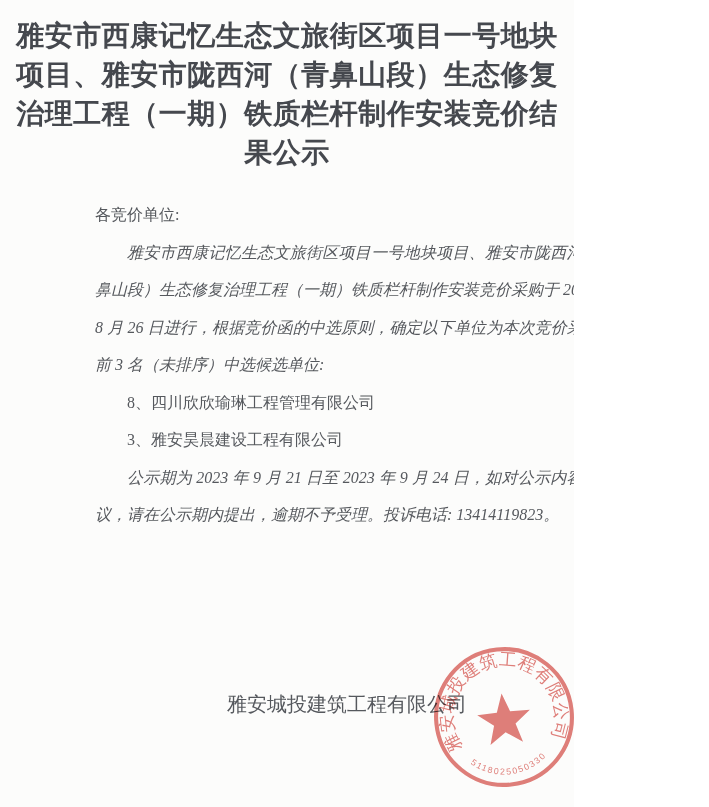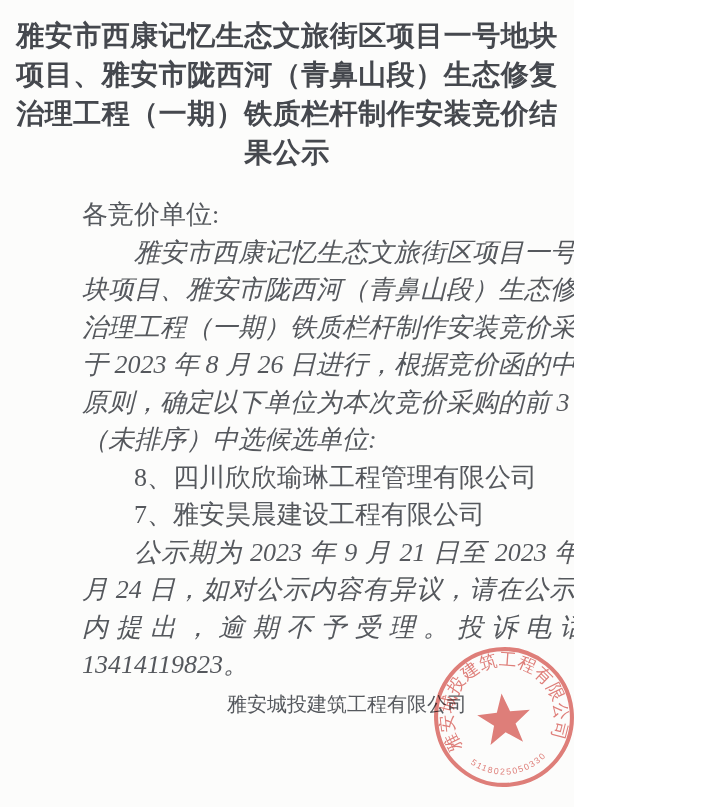--- a/index.html
+++ b/index.html
@@ -18,24 +18,24 @@
     text-align: center;
     font-family: "Liberation Sans", "DejaVu Sans", sans-serif;
     font-weight: bold;
     font-size: 28px;
     line-height: 39px;
     color: var(--title-ink, #45484e);
     letter-spacing: 0.5px;
   }
   .body-block {
     position: absolute;
-    left: 82px;
+    left: 95px;
     top: 196px;
     width: 520px;
-    font-size: 26px;
+    font-size: 16px;
     line-height: 37.5px;
     color: var(--body-ink, #55585d);
     text-align: justify;
     text-justify: inter-character;
   }
   .para.indent { text-indent: 2em; font-style: italic; }
   .candidate-list .item { padding-left: 2em; }
   .signature-block {
     position: absolute;
     right: 107px;
@@ -77,21 +77,21 @@
 
 <div class="page">
 
   <h1 class="title">雅安市西康记忆生态文旅街区项目一号地块项目、雅安市陇西河（青鼻山段）生态修复治理工程（一期）铁质栏杆制作安装竞价结果公示</h1>
 
   <div class="body-block">
     <p class="para salutation">各竞价单位:</p>
     <p class="para indent">雅安市西康记忆生态文旅街区项目一号地块项目、雅安市陇西河（青鼻山段）生态修复治理工程（一期）铁质栏杆制作安装竞价采购于 2023 年 8 月 26 日进行，根据竞价函的中选原则，确定以下单位为本次竞价采购的前 3 名（未排序）中选候选单位:</p>
     <div class="candidate-list">
       <p class="item">8、四川欣欣瑜琳工程管理有限公司</p>
-      <p class="item">7、雅安昊晨建设工程有限公司</p>
+      <p class="item">3、雅安昊晨建设工程有限公司</p>
     </div>
     <p class="para indent">公示期为 2023 年 9 月 21 日至 2023 年 9 月 24 日，如对公示内容有异议，请在公示期内提出，逾期不予受理。投诉电话: 13414119823。</p>
   </div>
 
   <div class="signature-block">
     <p>雅安城投建筑工程有限公司</p>
   </div>
 
   <svg class="seal" viewBox="0 0 140 140" aria-hidden="true">
     <circle class="ring" cx="70" cy="70" r="66"></circle>

